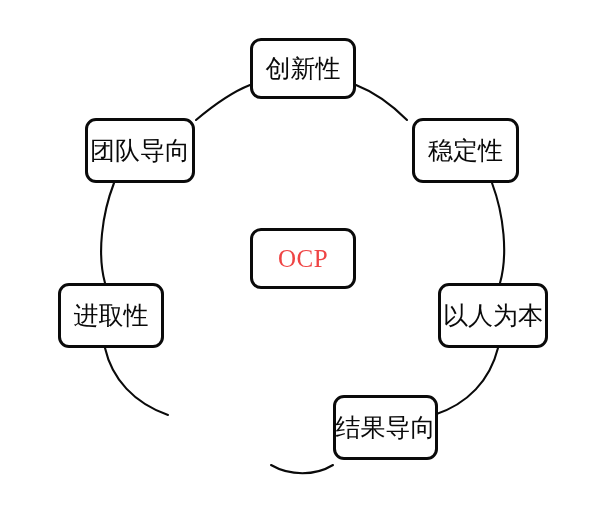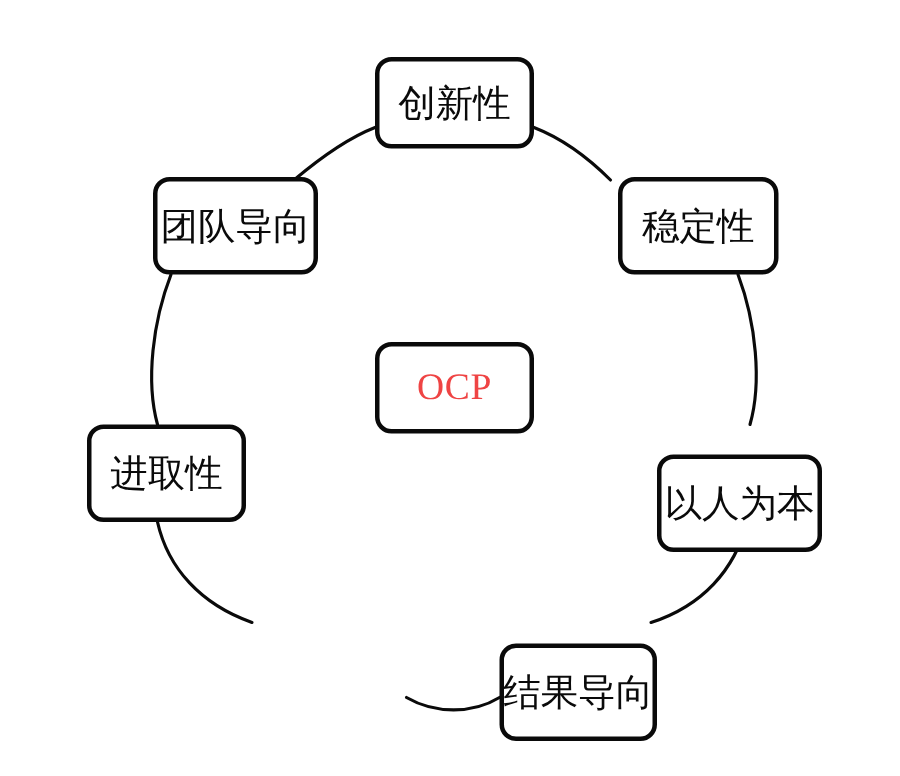--- a/index.html
+++ b/index.html
@@ -54,25 +54,25 @@
     font-family: Liberation Serif, serif;
     font-size: 25px;
     font-weight: 400;
     color: #ef4444;
     letter-spacing: 0.5px;
     white-space: nowrap;
   }
   
   .n-innovation { left: 250px; top: 38px;  width: 106px; height: 61px; }
   .n-stability  { left: 412px; top: 118px; width: 107px; height: 65px; align-items: center; }
-  .n-people     { left: 438px; top: 283px; width: 110px; height: 65px; margin-top: 20px; }
-  .n-results    { left: 333px; top: 429px; width: 105px; height: 65px; }
+  .n-people     { left: 438px; top: 283px; width: 110px; height: 65px; }
+  .n-results    { left: 333px; top: 395px; width: 105px; height: 65px; }
   .n-detail     { left: 163px; top: 415px; width: 108px; height: 65px; }
   .n-aggressive { left: 58px;  top: 283px; width: 106px; height: 65px; text-align: center; }
-  .n-team       { left: 102px;  top: 118px; width: 110px; height: 65px; }
+  .n-team       { left: 85px;  top: 118px; width: 110px; height: 65px; }
   .n-center     { left: 250px; top: 228px; width: 106px; height: 61px; }
 </style>
 </head>
 <body>
 
 <div id="diagram">
 
   <svg id="ring-svg" viewBox="0 0 600 517">
     <g fill="none" stroke="#0a0a0a" stroke-width="2.1" stroke-linecap="round">
 

